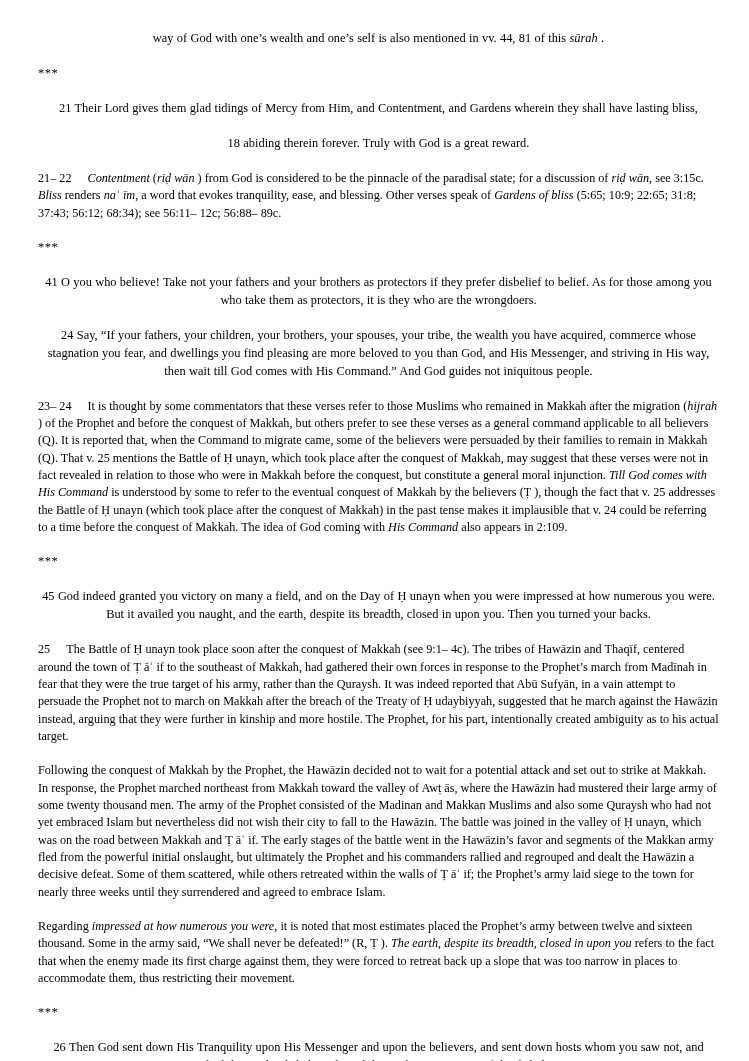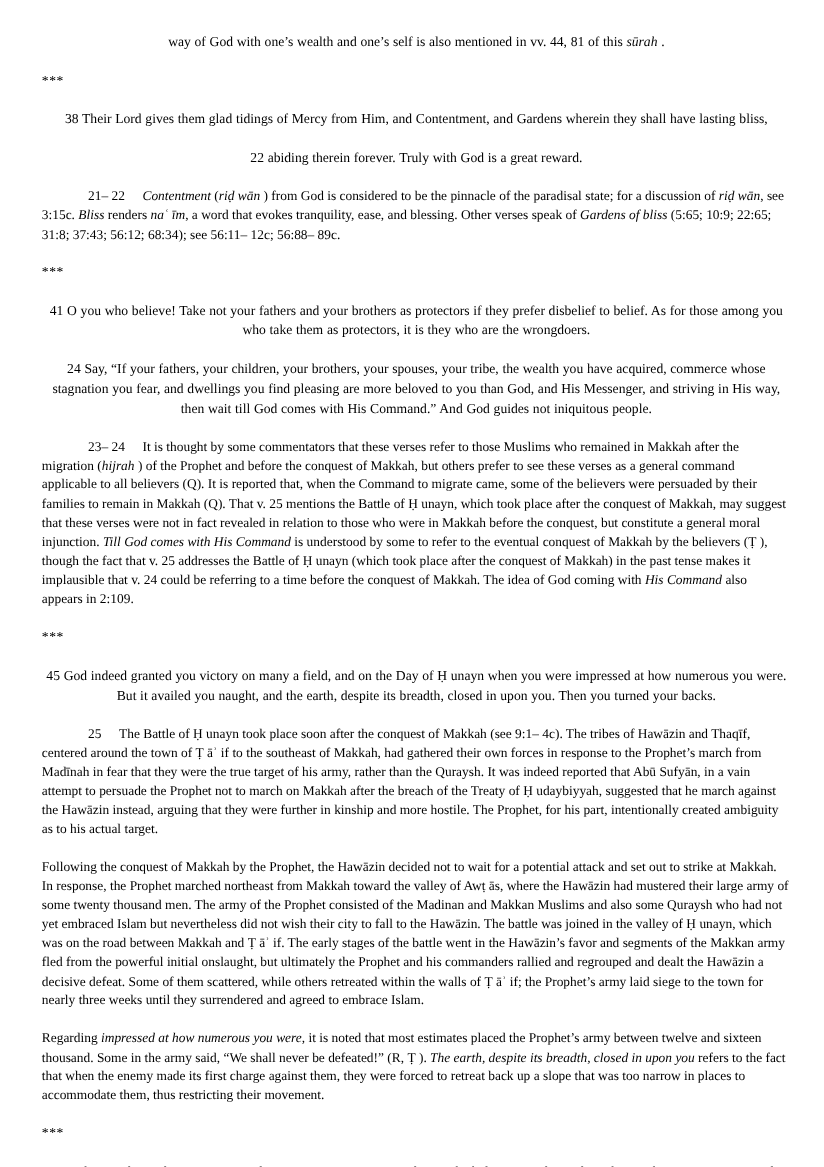--- a/index.html
+++ b/index.html
@@ -39,39 +39,38 @@
     line-height: 1.45;
     letter-spacing: 0.5px;
   }
   .commentary {
     margin: 0 0 17px 0;
     font-size: 12.2px;
     line-height: 1.42;
   }
   .verse-ref {
     white-space: pre;
-    margin-left: 42px;
   }
   .indent-gap {
     display: inline-block;
     width: 16px;
   }
   i, .it {
     font-style: italic;
   }
 </style>
 </head>
 <body>
 
 <div class="page">
   <div class="doc-body" id="doc-body">
       <p class="para"><span>way of God with one’s wealth and one’s self is also mentioned in vv. 44, 81 of this </span><i>sūrah</i><span> .</span></p>
       <p class="sep"><span>***</span></p>
-      <p class="para"><span>38 Their Lord gives them glad tidings of Mercy from Him, and Contentment, and Gardens wherein they shall have lasting bliss,</span></p>
-      <p class="para"><span>22 abiding therein forever. Truly with God is a great reward.</span></p>
+      <p class="para"><span>21 Their Lord gives them glad tidings of Mercy from Him, and Contentment, and Gardens wherein they shall have lasting bliss,</span></p>
+      <p class="para"><span>18 abiding therein forever. Truly with God is a great reward.</span></p>
       <p class="commentary"><span class="verse-ref">21– 22</span><span class="indent-gap"></span><i>Contentment</i><span> (</span><i>riḍ wān</i><span> ) from God is considered to be the pinnacle of the paradisal state; for a discussion of </span><i>riḍ wān</i><span>, see 3:15c. </span><i>Bliss</i><span> renders </span><i>naʿ īm</i><span>, a word that evokes tranquility, ease, and blessing. Other verses speak of </span><i>Gardens of bliss</i><span> (5:65; 10:9; 22:65; 31:8; 37:43; 56:12; 68:34); see 56:11– 12c; 56:88– 89c.</span></p>
       <p class="sep"><span>***</span></p>
       <p class="para"><span>41 O you who believe! Take not your fathers and your brothers as protectors if they prefer disbelief to belief. As for those among you who take them as protectors, it is they who are the wrongdoers.</span></p>
       <p class="para"><span>24 Say, “If your fathers, your children, your brothers, your spouses, your tribe, the wealth you have acquired, commerce whose stagnation you fear, and dwellings you find pleasing are more beloved to you than God, and His Messenger, and striving in His way, then wait till God comes with His Command.” And God guides not iniquitous people.</span></p>
       <p class="commentary"><span class="verse-ref">23– 24</span><span class="indent-gap"></span><span>It is thought by some commentators that these verses refer to those Muslims who remained in Makkah after the migration (</span><i>hijrah</i><span> ) of the Prophet and before the conquest of Makkah, but others prefer to see these verses as a general command applicable to all believers (Q). It is reported that, when the Command to migrate came, some of the believers were persuaded by their families to remain in Makkah (Q). That v. 25 mentions the Battle of Ḥ unayn, which took place after the conquest of Makkah, may suggest that these verses were not in fact revealed in relation to those who were in Makkah before the conquest, but constitute a general moral injunction. </span><i>Till God comes with His Command</i><span> is understood by some to refer to the eventual conquest of Makkah by the believers (Ṭ ), though the fact that v. 25 addresses the Battle of Ḥ unayn (which took place after the conquest of Makkah) in the past tense makes it implausible that v. 24 could be referring to a time before the conquest of Makkah. The idea of God coming with </span><i>His Command</i><span> also appears in 2:109.</span></p>
       <p class="sep"><span>***</span></p>
       <p class="para"><span>45 God indeed granted you victory on many a field, and on the Day of Ḥ unayn when you were impressed at how numerous you were. But it availed you naught, and the earth, despite its breadth, closed in upon you. Then you turned your backs.</span></p>
       <p class="commentary"><span class="verse-ref">25</span><span class="indent-gap"></span><span>The Battle of Ḥ unayn took place soon after the conquest of Makkah (see 9:1– 4c). The tribes of Hawāzin and Thaqīf, centered around the town of Ṭ āʾ if to the southeast of Makkah, had gathered their own forces in response to the Prophet’s march from Madīnah in fear that they were the true target of his army, rather than the Quraysh. It was indeed reported that Abū Sufyān, in a vain attempt to persuade the Prophet not to march on Makkah after the breach of the Treaty of Ḥ udaybiyyah, suggested that he march against the Hawāzin instead, arguing that they were further in kinship and more hostile. The Prophet, for his part, intentionally created ambiguity as to his actual target.</span></p>
       <p class="commentary"><span>Following the conquest of Makkah by the Prophet, the Hawāzin decided not to wait for a potential attack and set out to strike at Makkah. In response, the Prophet marched northeast from Makkah toward the valley of Awṭ ās, where the Hawāzin had mustered their large army of some twenty thousand men. The army of the Prophet consisted of the Madinan and Makkan Muslims and also some Quraysh who had not yet embraced Islam but nevertheless did not wish their city to fall to the Hawāzin. The battle was joined in the valley of Ḥ unayn, which was on the road between Makkah and Ṭ āʾ if. The early stages of the battle went in the Hawāzin’s favor and segments of the Makkan army fled from the powerful initial onslaught, but ultimately the Prophet and his commanders rallied and regrouped and dealt the Hawāzin a decisive defeat. Some of them scattered, while others retreated within the walls of Ṭ āʾ if; the Prophet’s army laid siege to the town for nearly three weeks until they surrendered and agreed to embrace Islam.</span></p>
       <p class="commentary"><span>Regarding </span><i>impressed at how numerous you were,</i><span> it is noted that most estimates placed the Prophet’s army between twelve and sixteen thousand. Some in the army said, “We shall never be defeated!” (R, Ṭ ). </span><i>The earth, despite its breadth, closed in upon you</i><span> refers to the fact that when the enemy made its first charge against them, they were forced to retreat back up a slope that was too narrow in places to accommodate them, thus restricting their movement.</span></p>

